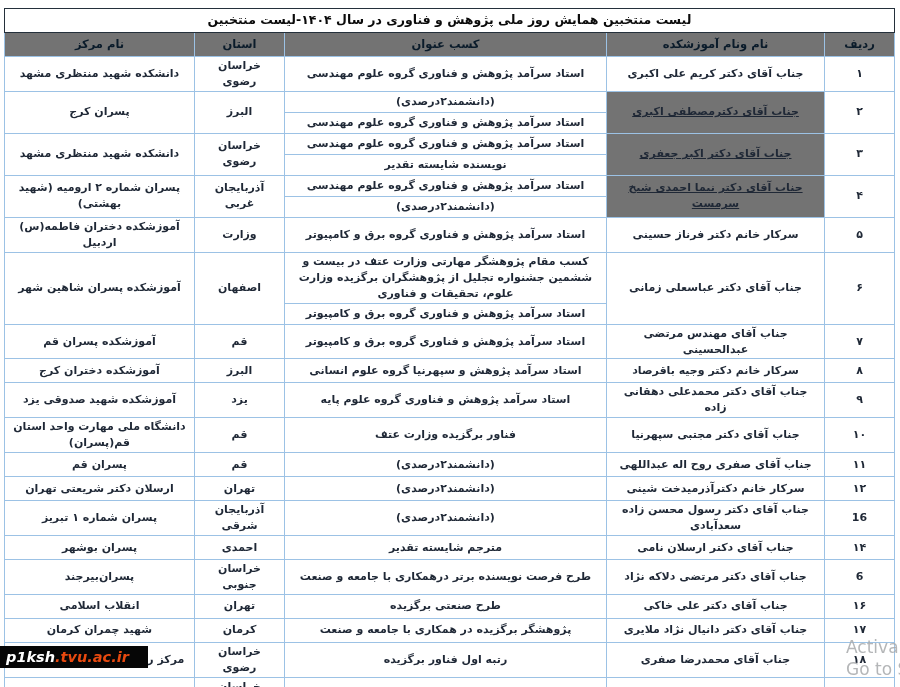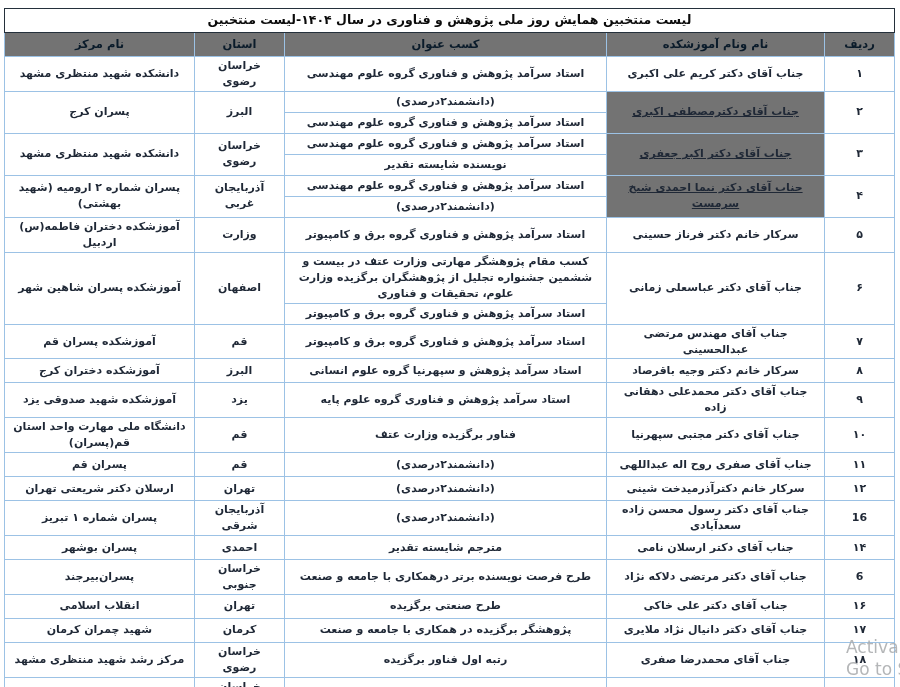--- a/index.html
+++ b/index.html
@@ -212,18 +212,22 @@
         <tr class="single">
           <td>۱۹</td>
           <td>جناب آقای حامد سازگاران</td>
           <td>رتبه دوم فناور برگزیده</td>
           <td>خراسان رضوی</td>
           <td>مرکز رشد شهید منتظری مشهد</td>
         </tr>
       </tbody>
   </table>
 
+  <div class="wm-left">
+      <span class="wm-white">p1ksh</span>
+      <span class="wm-orange">.tvu.ac.ir</span>
+    </div>
 
   <div class="wm-right">
     <div>Activa</div>
     <div>Go to S</div>
   </div>
 </div>
 
 </body></html>

